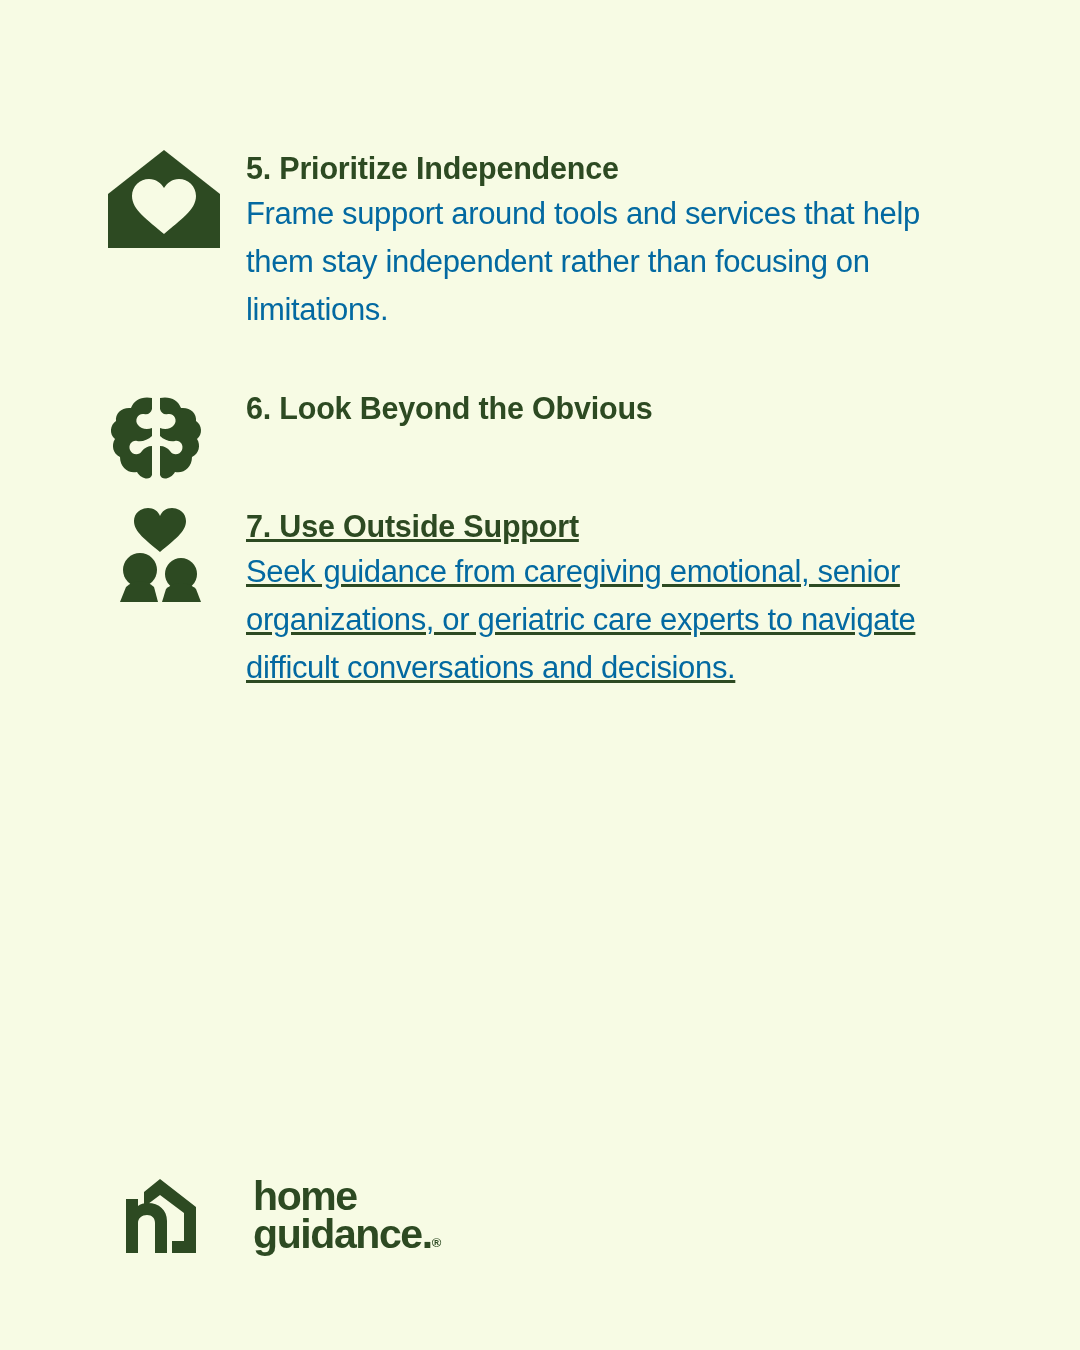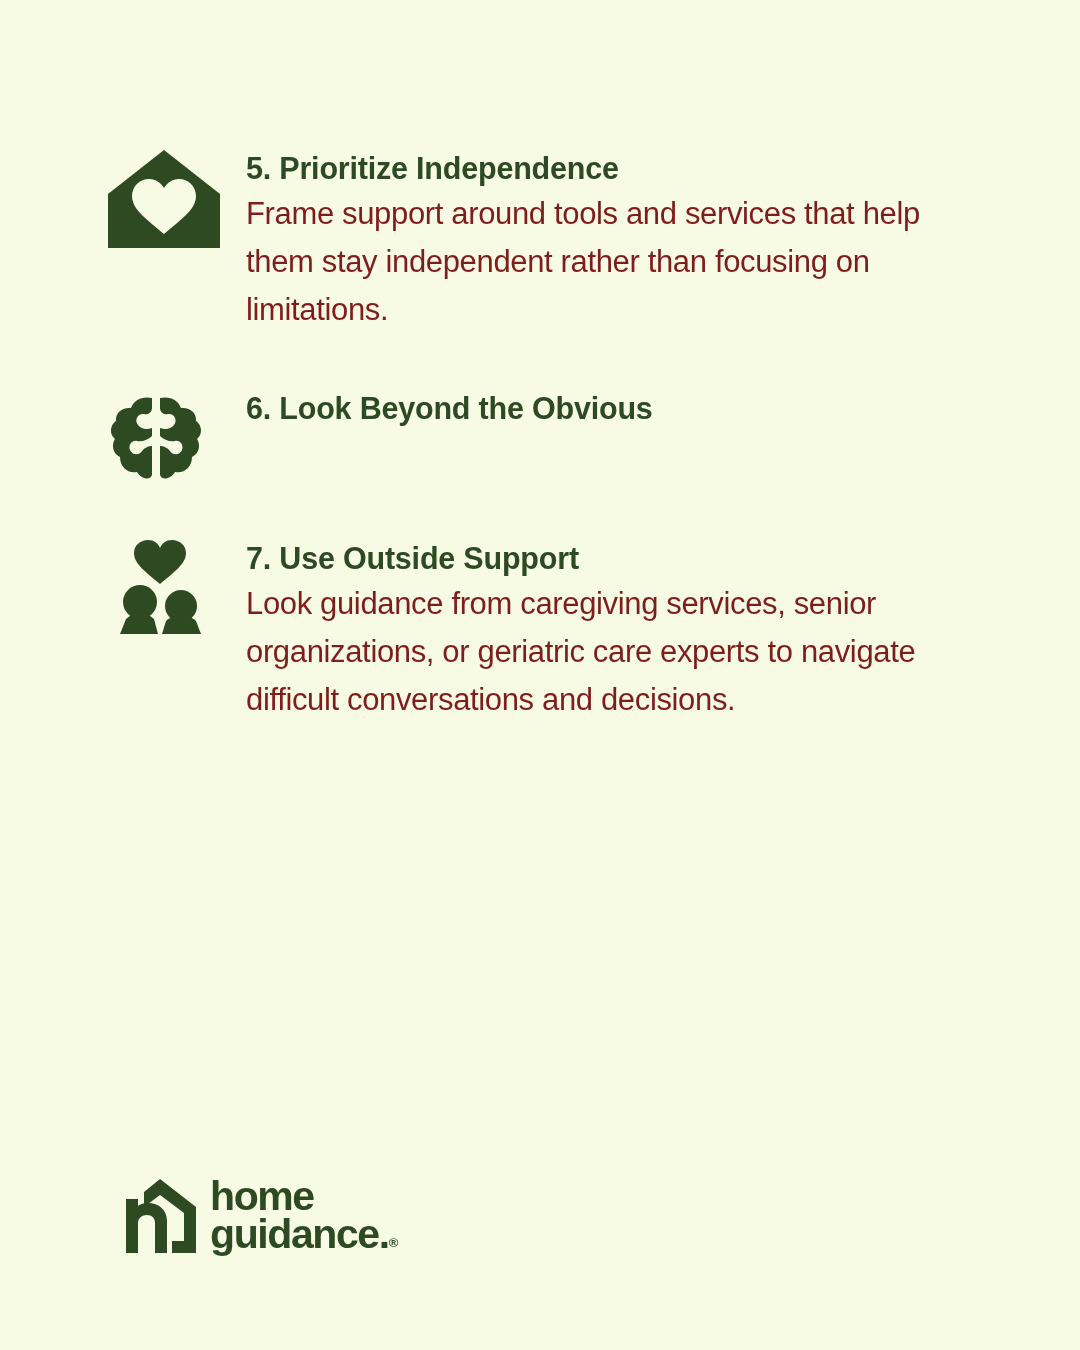--- a/index.html
+++ b/index.html
@@ -64,35 +64,36 @@
     letter-spacing: -0.2px;
     color: #2D4A22;
     white-space: nowrap;
   }
 
   .tip-text {
     font-size: 31px;
     font-weight: 400;
     line-height: 48px;
     letter-spacing: -0.35px;
-    color: #7f1d1d;
+    color: #0369a1;
   }
 
   
   .tip--5 { margin-bottom: 52px; }
-  .tip--6 { margin-bottom: 50px; }
-  .tip--7 { margin-bottom: 4px; }
+  .tip--6 { margin-bottom: 18px; }
+  .tip--7 { margin-bottom: 4px; text-decoration: underline; }
 
   
   .logo {
     position: absolute;
     left: 124px;
     top: 1178px;
     display: flex;
     align-items: center;
+    gap: 43px;
   }
 
   .logo-mark {
     width: 72px;
     height: 74px;
     flex: 0 0 72px;
   }
 
   .logo-mark svg { display: block; }
 
@@ -208,21 +209,21 @@
             <circle cx="73" cy="66" r="16"></circle>
 
             <path d="M12 94 L18 79 C22 75, 27 73, 32 73 C37 73, 42 75, 46 79 L50 94 Z"></path>
 
             <path d="M54 94 L58 81 C62 77, 68 75, 73 75 C78 75, 84 77, 88 81 L93 94 Z"></path>
           </g>
         </svg>
       </div>
       <div class="tip-body">
         <div class="tip-heading">7. Use Outside Support</div>
-        <div class="tip-text"> Look guidance from caregiving services, senior organizations, or geriatric care experts to navigate difficult conversations and decisions.</div>
+        <div class="tip-text"> Seek guidance from caregiving emotional, senior organizations, or geriatric care experts to navigate difficult conversations and decisions.</div>
       </div>
     </div>
 
   </div>
 
   <div class="logo">
     <div class="logo-mark">
       <svg width="72" height="74" viewBox="0 0 72 74" aria-hidden="true">
         <g fill="#2D4A22">
 

